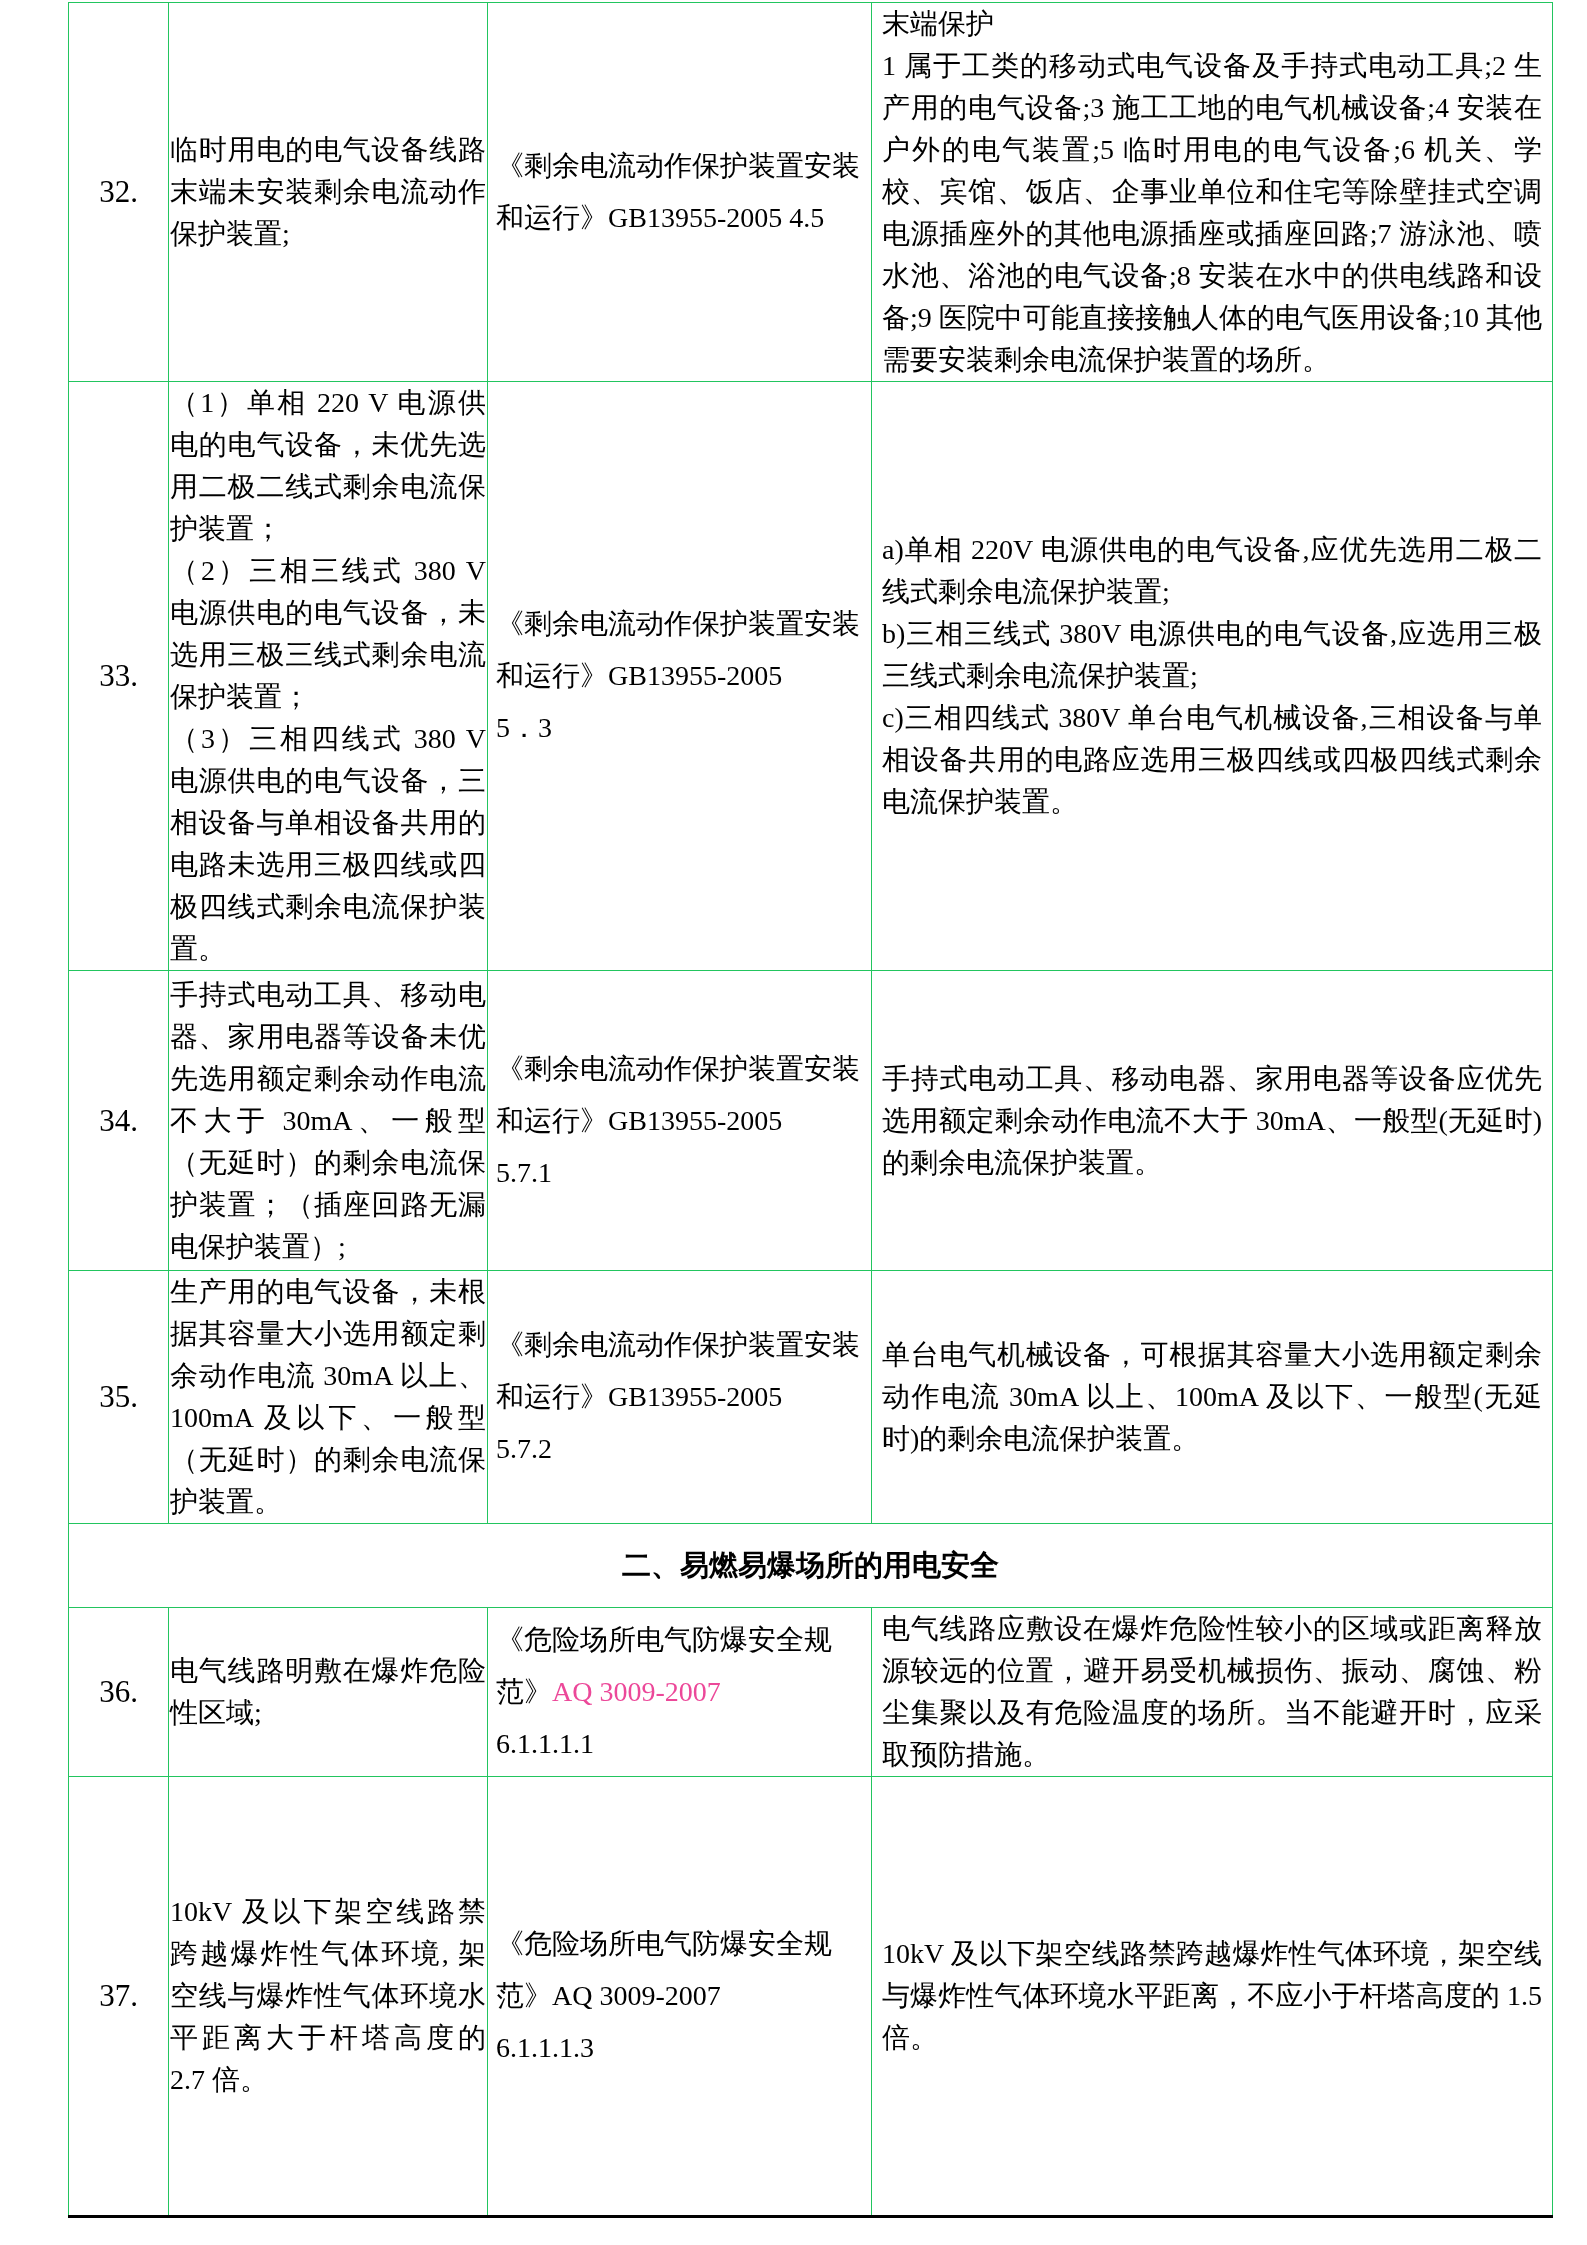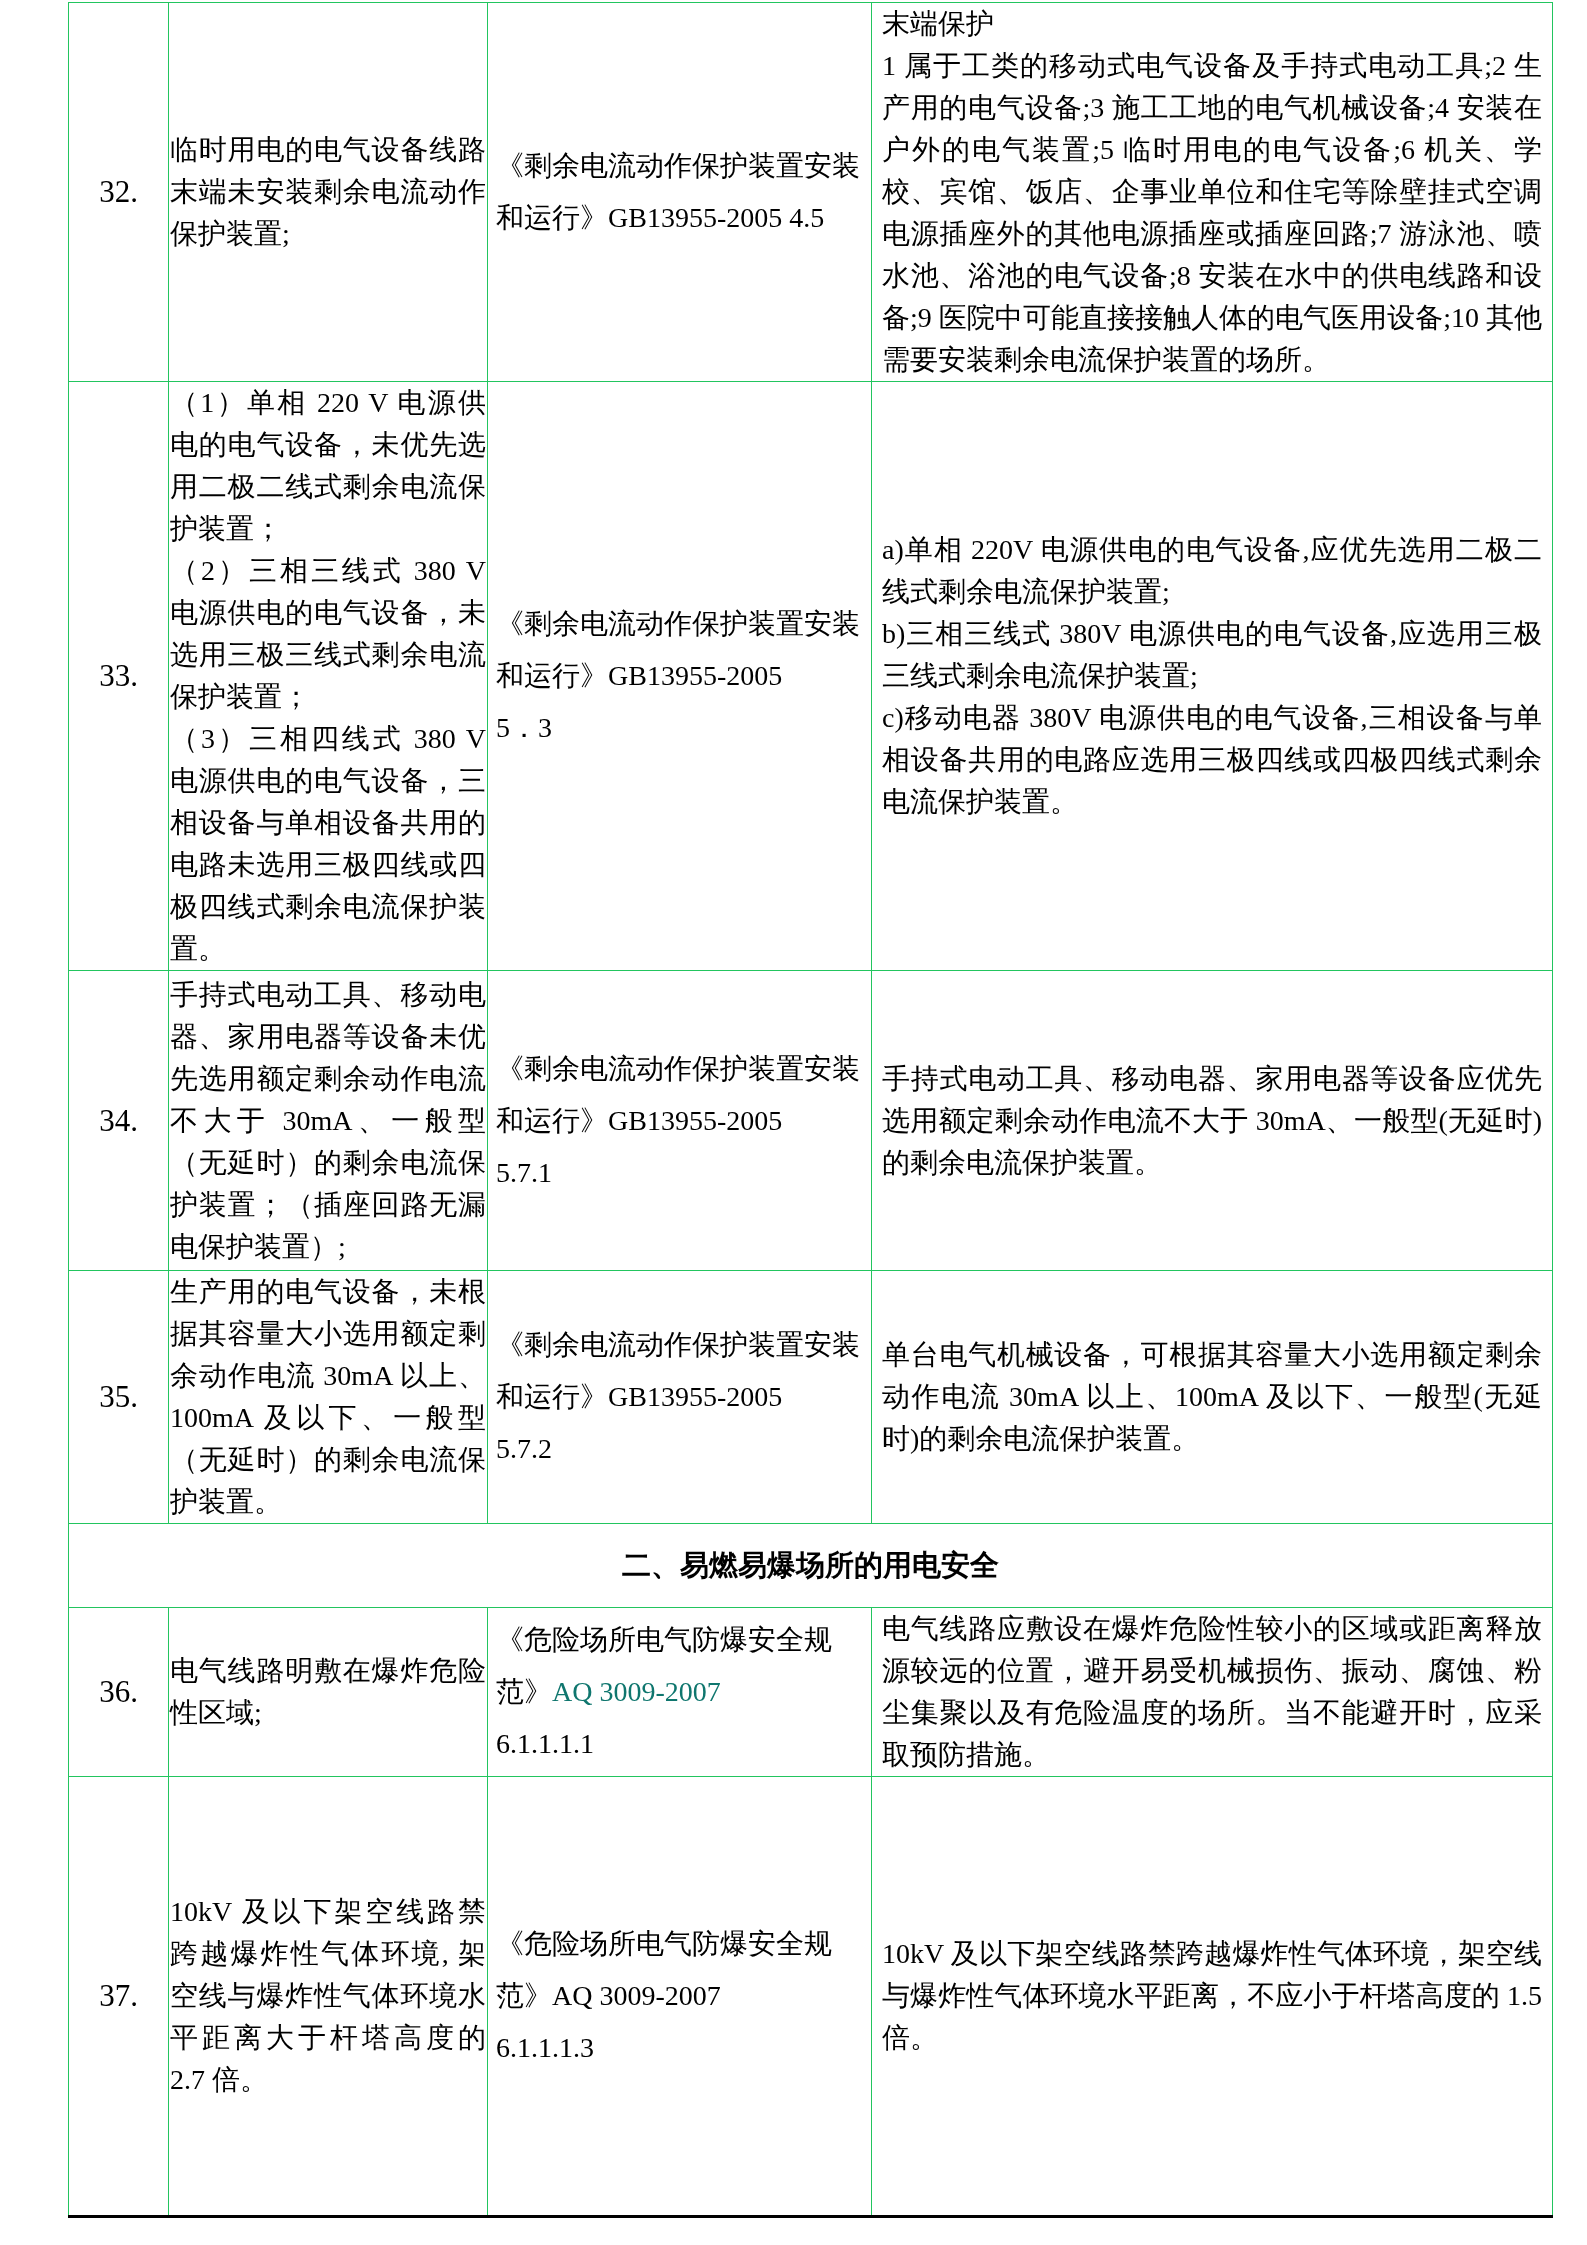--- a/index.html
+++ b/index.html
@@ -14,21 +14,21 @@
     font-size:28px;
     overflow:hidden;
   }
   .doc-table tr.last-row td{border-bottom:3px solid #000;}
   td.c-no{text-align:center;font-size:31px;}
   td.c-problem{padding:0 1px;text-align:justify;}
   td.c-ref{padding:0 8px;text-align:left;}
   td.c-req{padding:0 10px;text-align:justify;}
   .cjk{white-space:pre-line;line-height:42px;display:inline;}
   .ref-wrap{line-height:52px;display:block;white-space:pre-line;}
-  .red{color:#0f766e;}
+  .red{color:#ec4899;}
   tr.h-r32{height:374px;}
   tr.h-r33{height:586px;}
   tr.h-r34{height:300px;}
   tr.h-r35{height:252px;}
   tr.h-sec{height:84px;}
   tr.h-r36{height:166px;}
   tr.h-r37{height:440px;}
   td.c-section{
     text-align:center;font-weight:bold;font-size:29px;
     padding:8px 10px;
@@ -60,21 +60,21 @@
     <td class="c-no"><span class="cjk">33.</span></td>
     <td class="c-problem"><span class="cjk">（1）单相 220 V 电源供电的电气设备，未优先选用二极二线式剩余电流保护装置；
 （2）三相三线式 380 V 电源供电的电气设备，未选用三极三线式剩余电流保护装置；
 （3）三相四线式 380 V 电源供电的电气设备，三相设备与单相设备共用的电路未选用三极四线或四极四线式剩余电流保护装置。</span></td>
     <td class="c-ref">
           <span class="ref-wrap"><span>《剩余电流动作保护装置安装和运行》GB13955-2005</span>
 <span>5．3</span></span>
         </td>
     <td class="c-req"><span class="cjk">a)单相 220V 电源供电的电气设备,应优先选用二极二线式剩余电流保护装置;
 b)三相三线式 380V 电源供电的电气设备,应选用三极三线式剩余电流保护装置;
-c)移动电器 380V 电源供电的电气设备,三相设备与单相设备共用的电路应选用三极四线或四极四线式剩余电流保护装置。</span></td>
+c)三相四线式 380V 单台电气机械设备,三相设备与单相设备共用的电路应选用三极四线或四极四线式剩余电流保护装置。</span></td>
   </tr>
 
   <tr class="h-r34">
     <td class="c-no"><span class="cjk">34.</span></td>
     <td class="c-problem"><span class="cjk">手持式电动工具、移动电器、家用电器等设备未优先选用额定剩余动作电流不大于 30mA、一般型（无延时）的剩余电流保护装置；（插座回路无漏电保护装置）;</span></td>
     <td class="c-ref">
           <span class="ref-wrap"><span>《剩余电流动作保护装置安装和运行》GB13955-2005</span>
 <span>5.7.1</span></span>
         </td>
     <td class="c-req"><span class="cjk">手持式电动工具、移动电器、家用电器等设备应优先选用额定剩余动作电流不大于 30mA、一般型(无延时)的剩余电流保护装置。</span></td>

